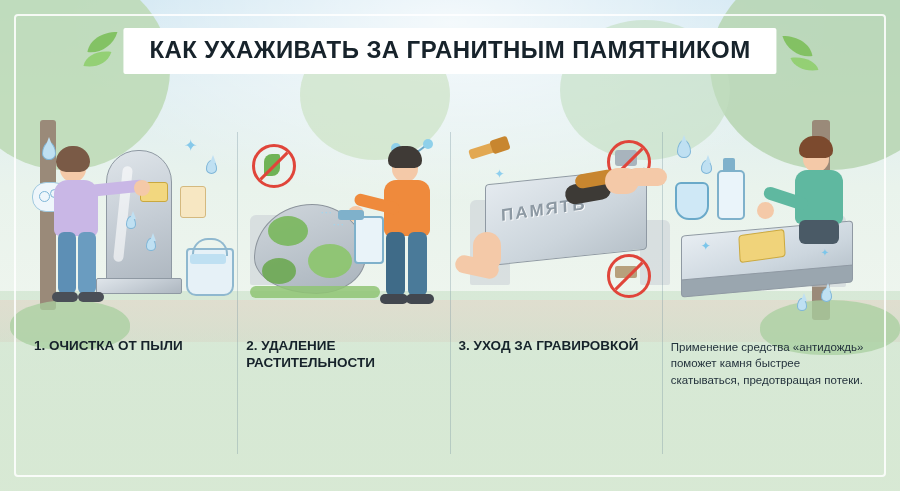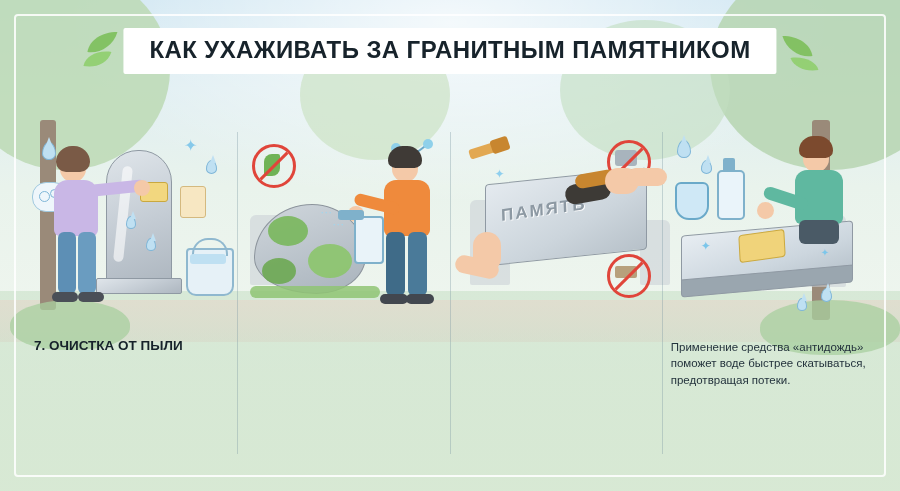--- a/index.html
+++ b/index.html
@@ -278,21 +278,21 @@
         <div class="fig" style="left:24px; top:112px; width:18px; height:62px; background:#5d8fb5; border-radius:6px;"></div>
         <div class="fig" style="left:44px; top:112px; width:18px; height:62px; background:#6a9cc0; border-radius:6px;"></div>
         <div class="fig" style="left:18px; top:172px; width:26px; height:10px; background:#4a4f57; border-radius:5px;"></div>
         <div class="fig" style="left:44px; top:172px; width:26px; height:10px; background:#4a4f57; border-radius:5px;"></div>
 
         <div style="position:absolute; left:152px; top:128px; width:44px; height:44px; background:#e6f1f7; border:2px solid #8fb8cf; border-radius:4px 4px 10px 10px;"></div>
         <div style="position:absolute; left:158px; top:118px; width:32px; height:16px; border:2px solid #8fb8cf; border-bottom:none; border-radius:16px 16px 0 0;"></div>
         <div style="position:absolute; left:156px; top:134px; width:36px; height:10px; background:#bfe0f2; border-radius:3px;"></div>
         <div style="position:absolute; left:146px; top:66px; width:24px; height:30px; background:#f7e7c2; border:1.5px solid #d4b97f; border-radius:3px;"></div>
       </div>
-      <div class="step-title">7. ОЧИСТКА ОТ ПЫЛИ</div>
+      <div class="step-title">1. ОЧИСТКА ОТ ПЫЛИ</div>
     </div>
 
     <div class="divider"></div>
 
     <div class="col">
       <div class="illus">
 
         <div style="position:absolute; left:6px; top:24px; width:44px; height:44px;">
           <div style="position:absolute; left:12px; top:10px; width:16px; height:22px; background:#6fb356; border-radius:8px 2px 8px 2px;"></div>
           <div class="ban" style="left:0; top:0; width:38px; height:38px;"></div>
@@ -325,20 +325,21 @@
         <div class="fig" style="left:108px; top:78px; width:46px; height:12px; background:#ef8a3c; border-radius:8px; transform:rotate(14deg);"></div>
         <div class="fig rounded skin" style="left:102px; top:86px; width:16px; height:16px;"></div>
         <div class="fig" style="left:140px; top:112px; width:19px; height:64px; background:#3f6b88; border-radius:6px;"></div>
         <div class="fig" style="left:162px; top:112px; width:19px; height:64px; background:#4a7a99; border-radius:6px;"></div>
         <div class="fig" style="left:134px; top:174px; width:28px; height:10px; background:#42474f; border-radius:5px;"></div>
         <div class="fig" style="left:160px; top:174px; width:28px; height:10px; background:#42474f; border-radius:5px;"></div>
 
         <div style="position:absolute; left:108px; top:96px; width:26px; height:44px; background:#e9f3f9; border:2px solid #7fb1cb; border-radius:4px;"></div>
         <div style="position:absolute; left:92px; top:90px; width:26px; height:10px; background:#7fb1cb; border-radius:3px;"></div>
       </div>
+      <div class="step-title">2. УДАЛЕНИЕ РАСТИТЕЛЬНОСТИ</div>
     </div>
 
     <div class="divider"></div>
 
     <div class="col">
       <div class="illus">
 
         <div style="position:absolute; left:8px; top:16px; width:46px; height:34px;">
           <div style="position:absolute; left:2px; top:10px; width:26px; height:10px; background:#e2a852; border-radius:3px; transform:rotate(-18deg);"></div>
           <div style="position:absolute; left:24px; top:2px; width:18px; height:14px; background:#c8862f; border-radius:3px; transform:rotate(-18deg);"></div>
@@ -360,20 +361,21 @@
         <div style="position:absolute; left:116px; top:52px; width:40px; height:14px; background:#c8862f; border-radius:7px; transform:rotate(-10deg);"></div>
 
         <div class="fig rounded skin" style="left:146px; top:48px; width:34px; height:26px;"></div>
         <div class="fig skin" style="left:168px; top:48px; width:40px; height:18px; border-radius:9px;"></div>
 
         <div class="fig rounded skin" style="left:14px; top:112px; width:28px; height:40px;"></div>
         <div class="fig skin" style="left:-4px; top:138px; width:44px; height:18px; border-radius:9px; transform:rotate(12deg);"></div>
 
         <div class="sparkle" style="left:36px; top:48px; color:#8fcfee;">✦</div>
       </div>
+      <div class="step-title">3. УХОД ЗА ГРАВИРОВКОЙ</div>
     </div>
 
     <div class="divider"></div>
 
     <div class="col">
       <div class="illus">
 
         <div class="drop" style="left:6px; top:20px;"></div>
         <div class="drop" style="left:30px; top:40px; width:9px; height:12px;"></div>
 
@@ -391,17 +393,17 @@
 
         <div style="position:absolute; left:68px; top:112px; width:44px; height:26px; background:#f0d37a; border:1.5px solid #cba93f; border-radius:4px; transform: skewY(-5deg) rotate(-3deg);"></div>
 
         <div class="fig rounded skin" style="left:132px; top:24px; width:26px; height:28px;"></div>
         <div class="fig" style="left:128px; top:16px; width:34px; height:22px; border-radius:16px 16px 8px 8px; background:#7c4a2e;"></div>
         <div class="fig" style="left:124px; top:50px; width:48px; height:54px; background:#5fb8a0; border-radius:12px 12px 6px 6px;"></div>
         <div class="fig" style="left:92px; top:72px; width:46px; height:13px; background:#5fb8a0; border-radius:8px; transform:rotate(18deg);"></div>
         <div class="fig rounded skin" style="left:86px; top:82px; width:17px; height:17px;"></div>
         <div class="fig" style="left:128px; top:100px; width:40px; height:24px; background:#4a5a66; border-radius:6px;"></div>
       </div>
-      <div class="step-body">Применение средства «антидождь» поможет воде быстрее скатываться, предотвращая потеки.</div>
+      <div class="step-body">Применение средства «антидождь» поможет камня быстрее скатываться, предотвращая потеки.</div>
     </div>
 
   </div>
 </div>
 
 </body></html>

